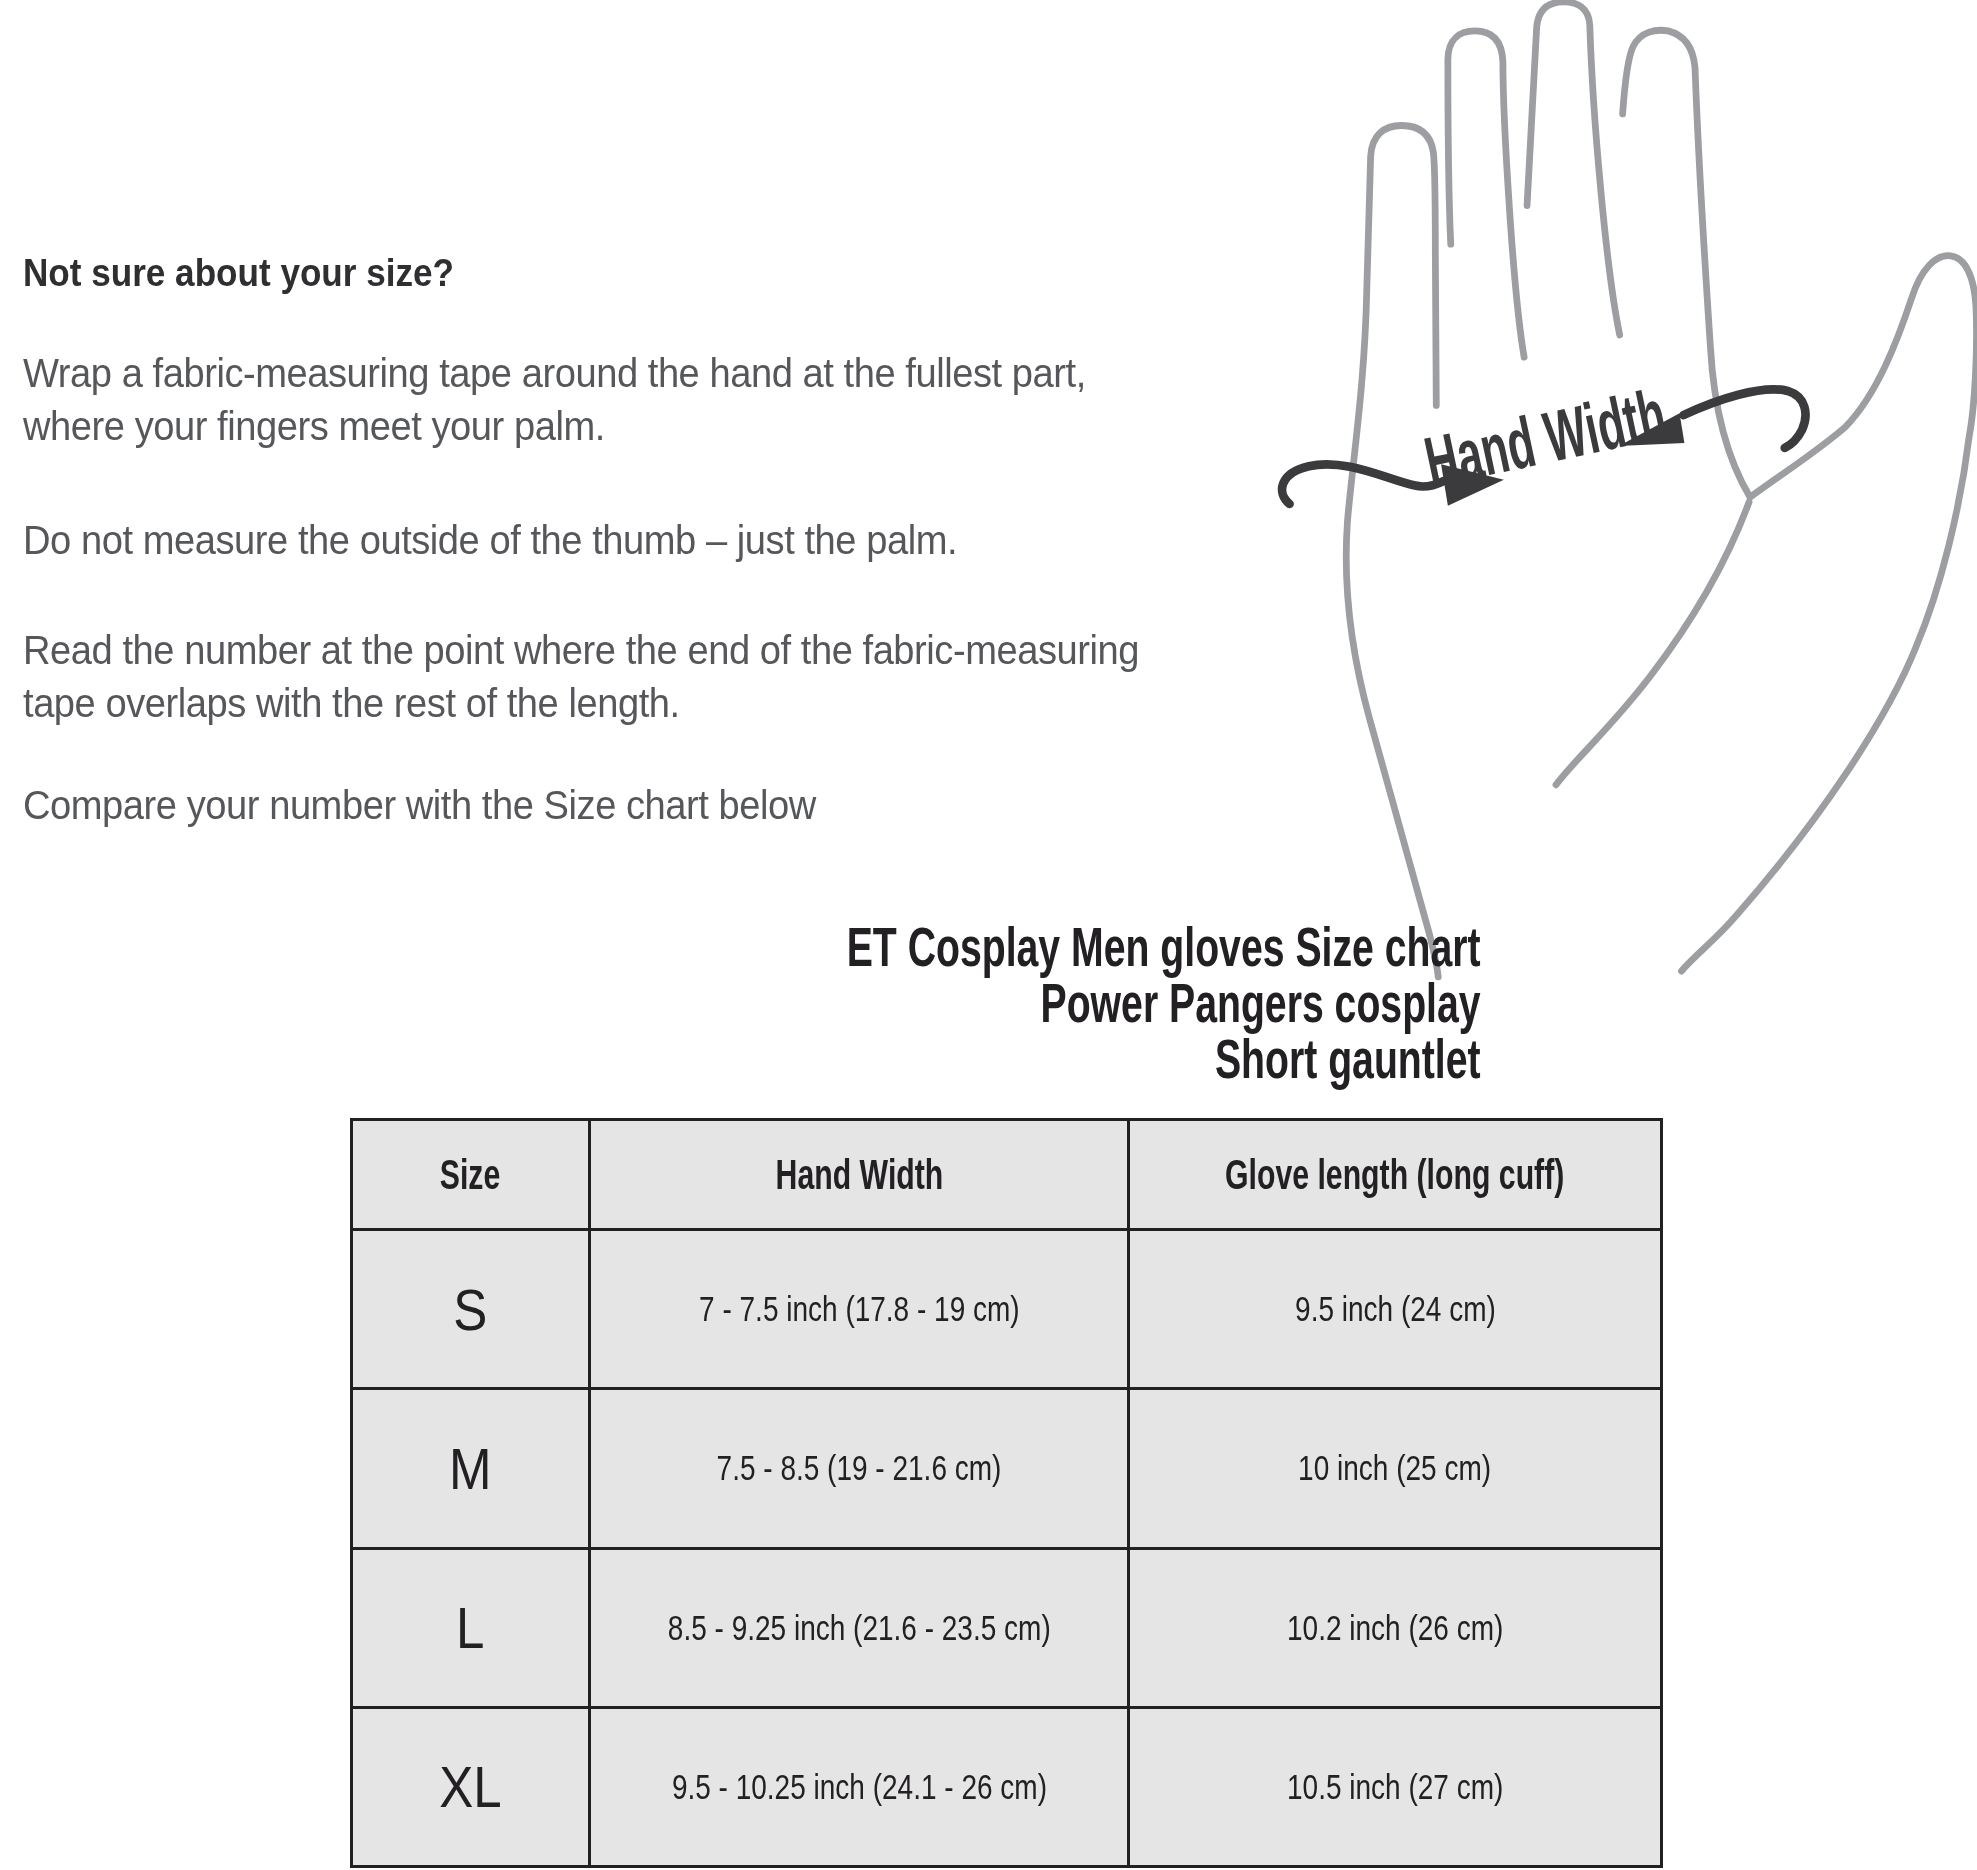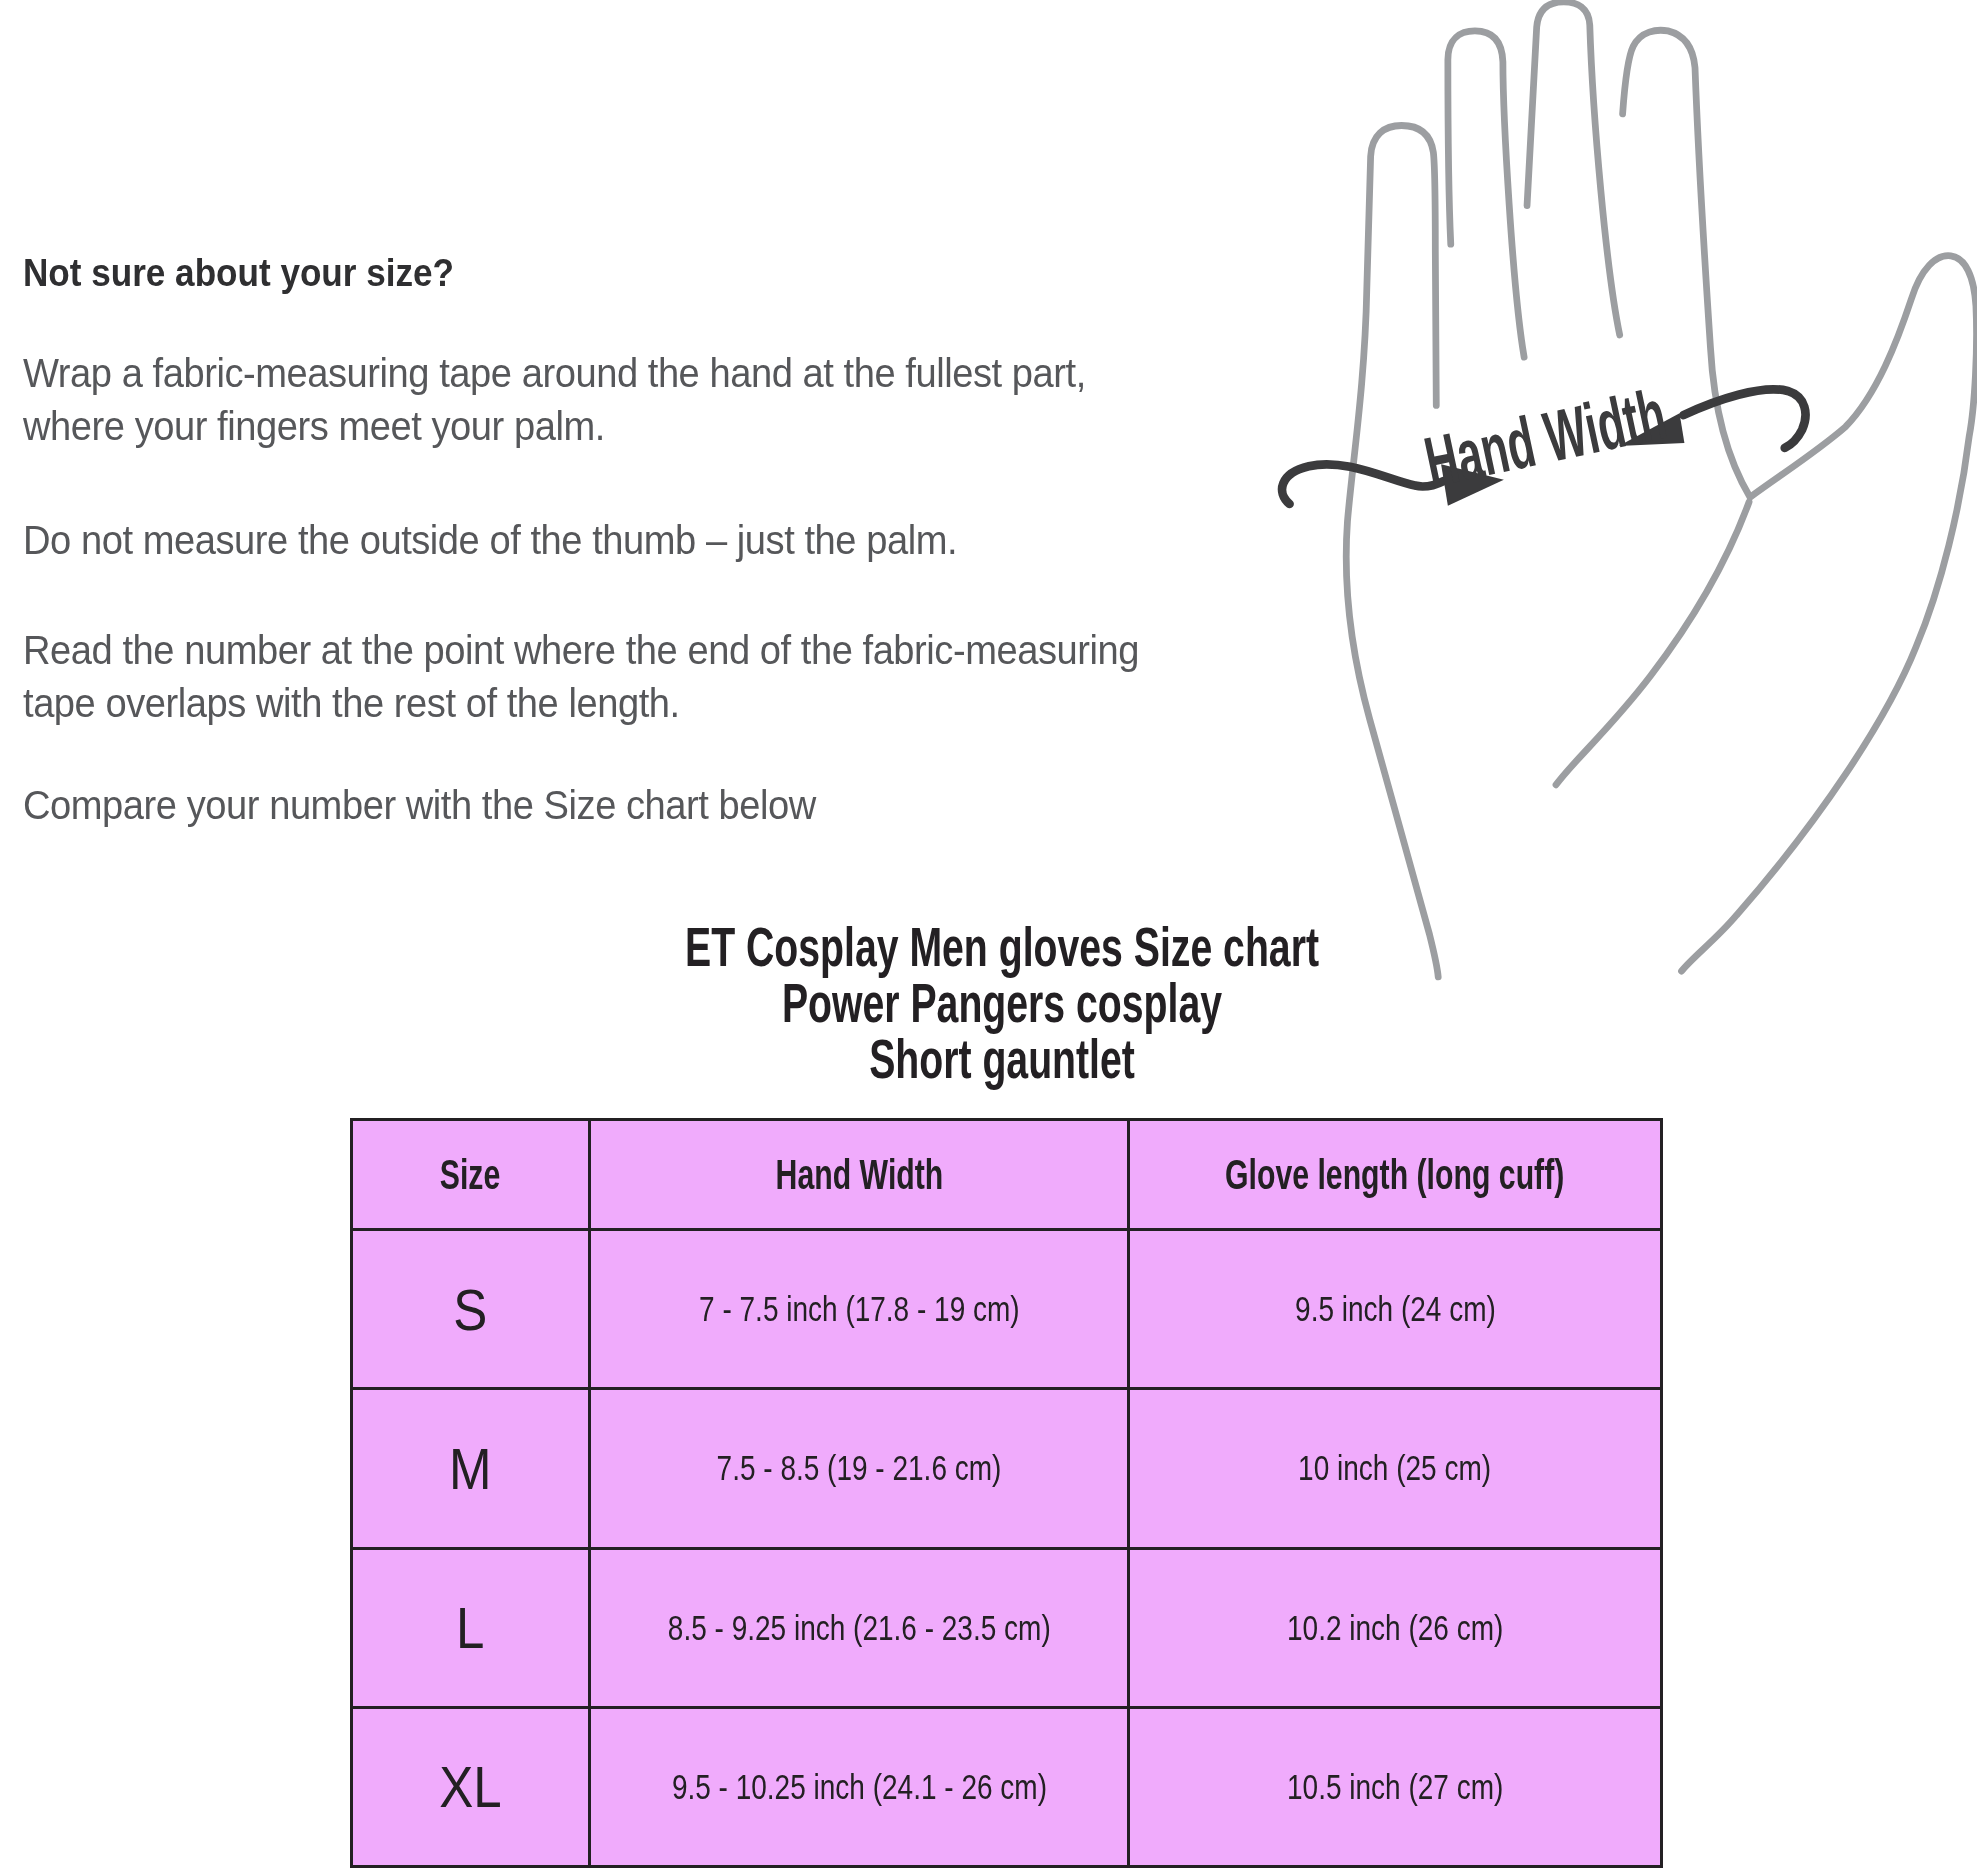--- a/index.html
+++ b/index.html
@@ -11,28 +11,28 @@
   .abs{position:absolute;white-space:nowrap;}
   .heading{
     font-size:39px;font-weight:700;color:#2f2f31;line-height:1;
     transform:scaleX(0.90);transform-origin:0 50%;
   }
   .body-line{
     font-size:41px;font-weight:400;color:#56575a;line-height:1;
     transform:scaleX(0.93);transform-origin:0 50%;
     letter-spacing:-0.5px;
   }
-  .title-block{left:364px;top:919px;width:1276px;text-align:center;}
+  .title-block{left:396px;top:919px;width:1276px;text-align:right;}
   .title-line{
     font-size:56px;font-weight:700;color:#232023;line-height:56px;
     transform:scaleX(0.70);transform-origin:50% 50%;white-space:nowrap;
   }
   table.size-table{
     position:absolute;left:350px;top:1118px;width:1313px;height:750px;
-    border-collapse:collapse;table-layout:fixed;background:#f0abfc;
+    border-collapse:collapse;table-layout:fixed;background:#e5e5e5;
   }
   table.size-table td,table.size-table th{
     border:3.9px solid #232023;text-align:center;vertical-align:middle;padding:0;
     color:#232023;font-weight:400;
   }
   table.size-table tr.hdr{height:110px;}
   .hdr-txt{
     display:inline-block;font-size:42px;font-weight:700;
     transform:scaleX(0.72);transform-origin:50% 50%;white-space:nowrap;
   }

